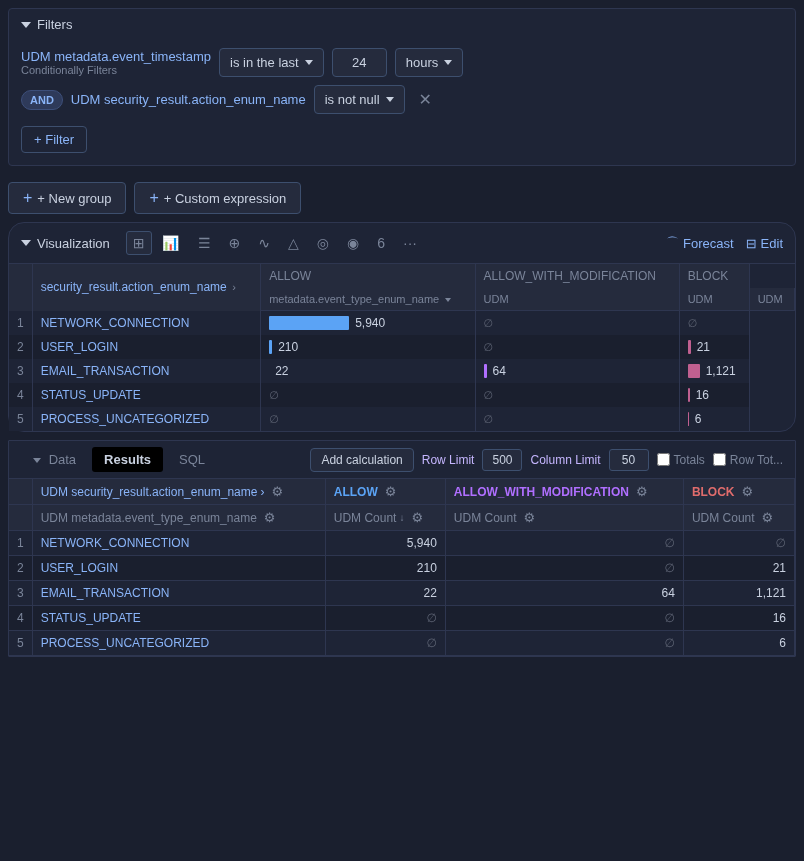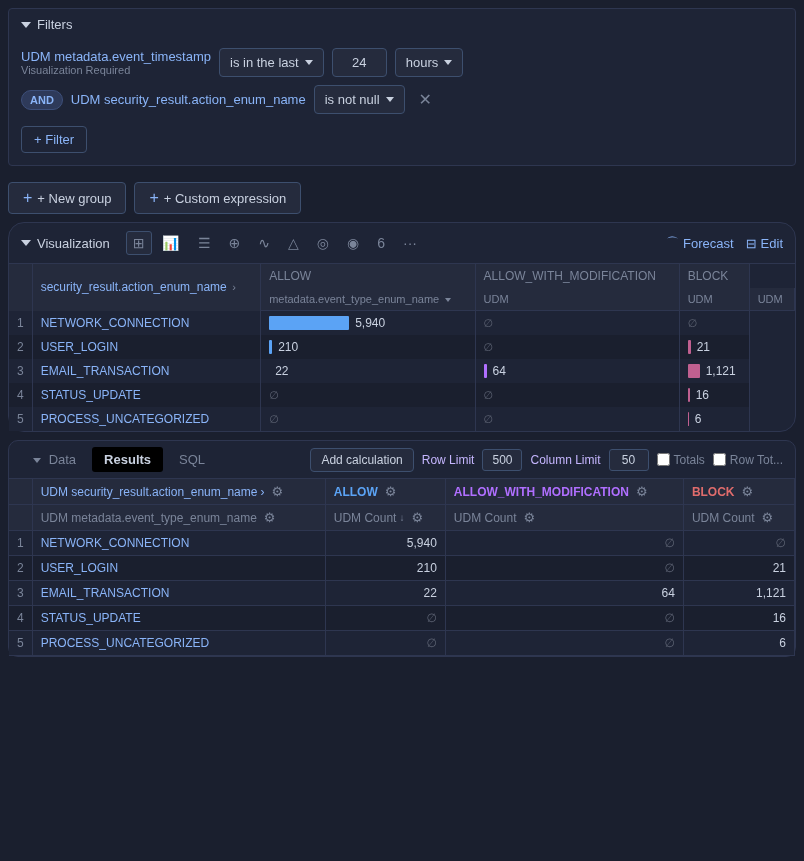--- a/index.html
+++ b/index.html
@@ -257,21 +257,21 @@
       display: inline-block;
       margin-left: 3px;
       vertical-align: middle;
     }
 
     
     .data-section {
       background: #1e2436;
       border: 1px solid #2e3650;
       margin: 0 8px 8px 8px;
-      border-radius: 10px;
+      border-radius: 1px;
     }
     .data-tabs {
       display: flex;
       align-items: center;
       padding: 6px 12px;
       border-bottom: 1px solid #2e3650;
       gap: 4px;
     }
     .data-tab {
       padding: 5px 12px;
@@ -366,21 +366,21 @@
 <div class="filters-section">
   <div class="filters-header">
     <span class="triangle-icon"></span>
     <span>Filters</span>
   </div>
   <div class="filters-body">
     
     <div class="filter-row">
       <div class="filter-field-label">
         <span class="field-name">UDM metadata.event_timestamp</span>
-        <span class="field-sub">Visualization Required</span>
+        <span class="field-sub">Conditionally Filters</span>
       </div>
       <button class="dropdown-btn">
         <span>is in the last</span>
         <span class="chevron"></span>
       </button>
       <input class="number-input" type="text" value="24" style="">
       <button class="dropdown-btn">
         <span>hours</span>
         <span class="chevron"></span>
       </button>

